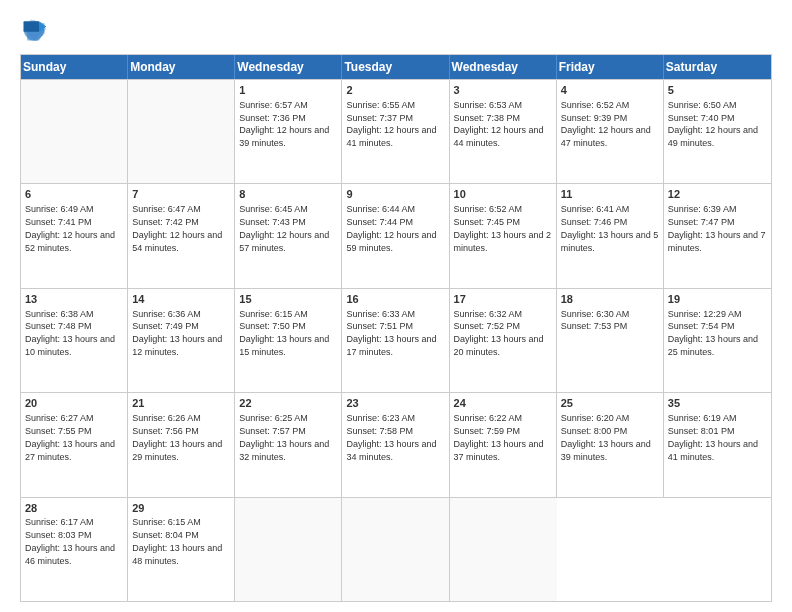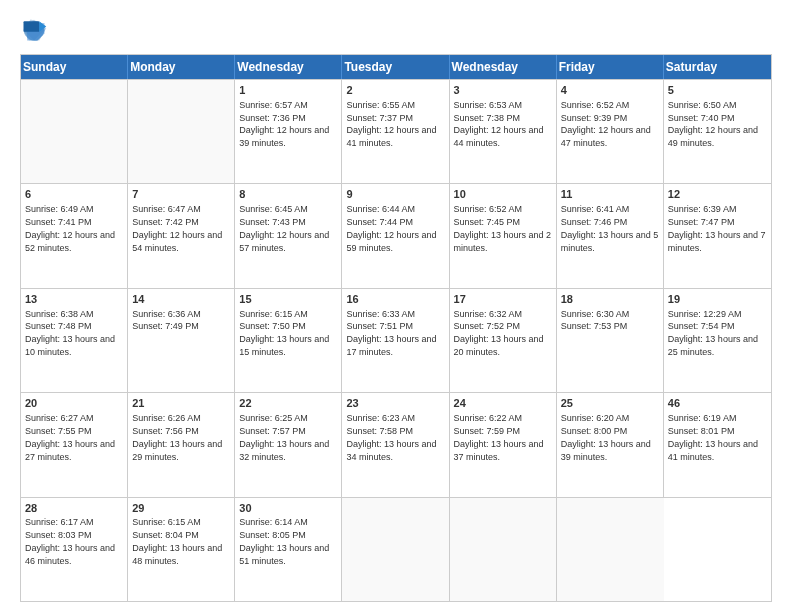--- a/index.html
+++ b/index.html
@@ -157,39 +157,38 @@
           <div class="cal-cell"><span class="cal-day-num">6</span><span class="cal-detail">Sunrise: 6:49 AM</span><br><span class="cal-detail">Sunset: 7:41 PM</span><br><span class="cal-detail">Daylight: 12 hours and 52 minutes.</span></div>
           <div class="cal-cell"><span class="cal-day-num">7</span><span class="cal-detail">Sunrise: 6:47 AM</span><br><span class="cal-detail">Sunset: 7:42 PM</span><br><span class="cal-detail">Daylight: 12 hours and 54 minutes.</span></div>
           <div class="cal-cell"><span class="cal-day-num">8</span><span class="cal-detail">Sunrise: 6:45 AM</span><br><span class="cal-detail">Sunset: 7:43 PM</span><br><span class="cal-detail">Daylight: 12 hours and 57 minutes.</span></div>
           <div class="cal-cell"><span class="cal-day-num">9</span><span class="cal-detail">Sunrise: 6:44 AM</span><br><span class="cal-detail">Sunset: 7:44 PM</span><br><span class="cal-detail">Daylight: 12 hours and 59 minutes.</span></div>
           <div class="cal-cell"><span class="cal-day-num">10</span><span class="cal-detail">Sunrise: 6:52 AM</span><br><span class="cal-detail">Sunset: 7:45 PM</span><br><span class="cal-detail">Daylight: 13 hours and 2 minutes.</span></div>
           <div class="cal-cell"><span class="cal-day-num">11</span><span class="cal-detail">Sunrise: 6:41 AM</span><br><span class="cal-detail">Sunset: 7:46 PM</span><br><span class="cal-detail">Daylight: 13 hours and 5 minutes.</span></div>
           <div class="cal-cell"><span class="cal-day-num">12</span><span class="cal-detail">Sunrise: 6:39 AM</span><br><span class="cal-detail">Sunset: 7:47 PM</span><br><span class="cal-detail">Daylight: 13 hours and 7 minutes.</span></div>
         </div>
         <div class="cal-week">
           <div class="cal-cell"><span class="cal-day-num">13</span><span class="cal-detail">Sunrise: 6:38 AM</span><br><span class="cal-detail">Sunset: 7:48 PM</span><br><span class="cal-detail">Daylight: 13 hours and 10 minutes.</span></div>
-          <div class="cal-cell"><span class="cal-day-num">14</span><span class="cal-detail">Sunrise: 6:36 AM</span><br><span class="cal-detail">Sunset: 7:49 PM</span><br></div>
+          <div class="cal-cell"><span class="cal-day-num">14</span><span class="cal-detail">Sunrise: 6:36 AM</span><br><span class="cal-detail">Sunset: 7:49 PM</span><br><span class="cal-detail">Daylight: 13 hours and 12 minutes.</span></div>
           <div class="cal-cell"><span class="cal-day-num">15</span><span class="cal-detail">Sunrise: 6:15 AM</span><br><span class="cal-detail">Sunset: 7:50 PM</span><br><span class="cal-detail">Daylight: 13 hours and 15 minutes.</span></div>
           <div class="cal-cell"><span class="cal-day-num">16</span><span class="cal-detail">Sunrise: 6:33 AM</span><br><span class="cal-detail">Sunset: 7:51 PM</span><br><span class="cal-detail">Daylight: 13 hours and 17 minutes.</span></div>
           <div class="cal-cell"><span class="cal-day-num">17</span><span class="cal-detail">Sunrise: 6:32 AM</span><br><span class="cal-detail">Sunset: 7:52 PM</span><br><span class="cal-detail">Daylight: 13 hours and 20 minutes.</span></div>
           <div class="cal-cell"><span class="cal-day-num">18</span><span class="cal-detail">Sunrise: 6:30 AM</span><br><span class="cal-detail">Sunset: 7:53 PM</span><br></div>
           <div class="cal-cell"><span class="cal-day-num">19</span><span class="cal-detail">Sunrise: 12:29 AM</span><br><span class="cal-detail">Sunset: 7:54 PM</span><br><span class="cal-detail">Daylight: 13 hours and 25 minutes.</span></div>
         </div>
         <div class="cal-week">
           <div class="cal-cell"><span class="cal-day-num">20</span><span class="cal-detail">Sunrise: 6:27 AM</span><br><span class="cal-detail">Sunset: 7:55 PM</span><br><span class="cal-detail">Daylight: 13 hours and 27 minutes.</span></div>
           <div class="cal-cell"><span class="cal-day-num">21</span><span class="cal-detail">Sunrise: 6:26 AM</span><br><span class="cal-detail">Sunset: 7:56 PM</span><br><span class="cal-detail">Daylight: 13 hours and 29 minutes.</span></div>
           <div class="cal-cell"><span class="cal-day-num">22</span><span class="cal-detail">Sunrise: 6:25 AM</span><br><span class="cal-detail">Sunset: 7:57 PM</span><br><span class="cal-detail">Daylight: 13 hours and 32 minutes.</span></div>
           <div class="cal-cell"><span class="cal-day-num">23</span><span class="cal-detail">Sunrise: 6:23 AM</span><br><span class="cal-detail">Sunset: 7:58 PM</span><br><span class="cal-detail">Daylight: 13 hours and 34 minutes.</span></div>
           <div class="cal-cell"><span class="cal-day-num">24</span><span class="cal-detail">Sunrise: 6:22 AM</span><br><span class="cal-detail">Sunset: 7:59 PM</span><br><span class="cal-detail">Daylight: 13 hours and 37 minutes.</span></div>
           <div class="cal-cell"><span class="cal-day-num">25</span><span class="cal-detail">Sunrise: 6:20 AM</span><br><span class="cal-detail">Sunset: 8:00 PM</span><br><span class="cal-detail">Daylight: 13 hours and 39 minutes.</span></div>
-          <div class="cal-cell"><span class="cal-day-num">46</span><span class="cal-detail">Sunrise: 6:19 AM</span><br><span class="cal-detail">Sunset: 8:01 PM</span><br><span class="cal-detail">Daylight: 13 hours and 41 minutes.</span></div>
+          <div class="cal-cell"><span class="cal-day-num">35</span><span class="cal-detail">Sunrise: 6:19 AM</span><br><span class="cal-detail">Sunset: 8:01 PM</span><br><span class="cal-detail">Daylight: 13 hours and 41 minutes.</span></div>
         </div>
         <div class="cal-week">
           <div class="cal-cell"><span class="cal-day-num">28</span><span class="cal-detail">Sunrise: 6:17 AM</span><br><span class="cal-detail">Sunset: 8:03 PM</span><br><span class="cal-detail">Daylight: 13 hours and 46 minutes.</span></div>
           <div class="cal-cell"><span class="cal-day-num">29</span><span class="cal-detail">Sunrise: 6:15 AM</span><br><span class="cal-detail">Sunset: 8:04 PM</span><br><span class="cal-detail">Daylight: 13 hours and 48 minutes.</span></div>
-          <div class="cal-cell"><span class="cal-day-num">30</span><span class="cal-detail">Sunrise: 6:14 AM</span><br><span class="cal-detail">Sunset: 8:05 PM</span><br><span class="cal-detail">Daylight: 13 hours and 51 minutes.</span></div>
           <div class="cal-cell empty"></div>
           <div class="cal-cell empty"></div>
           <div class="cal-cell empty"></div>
         </div>
       </div>
   </div>
 </div>
 
 </body></html>

